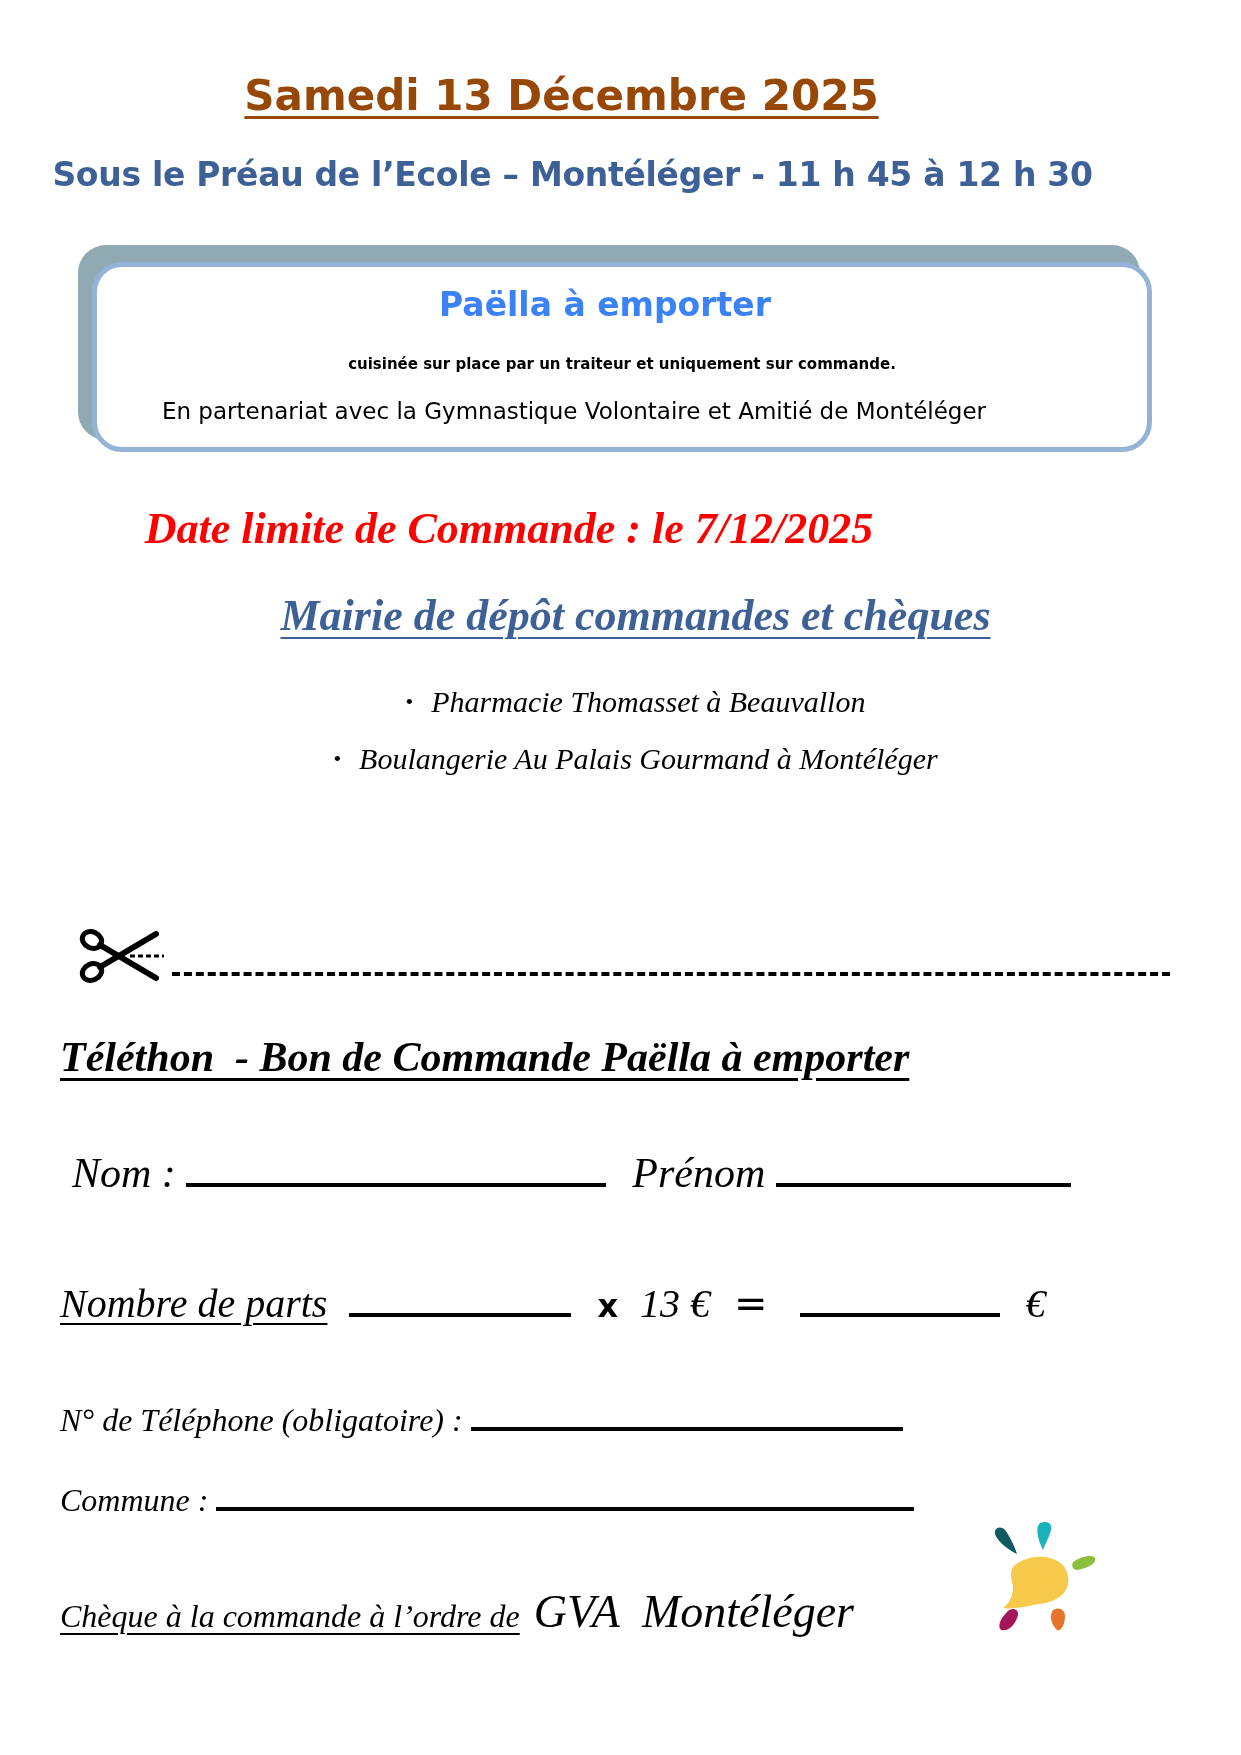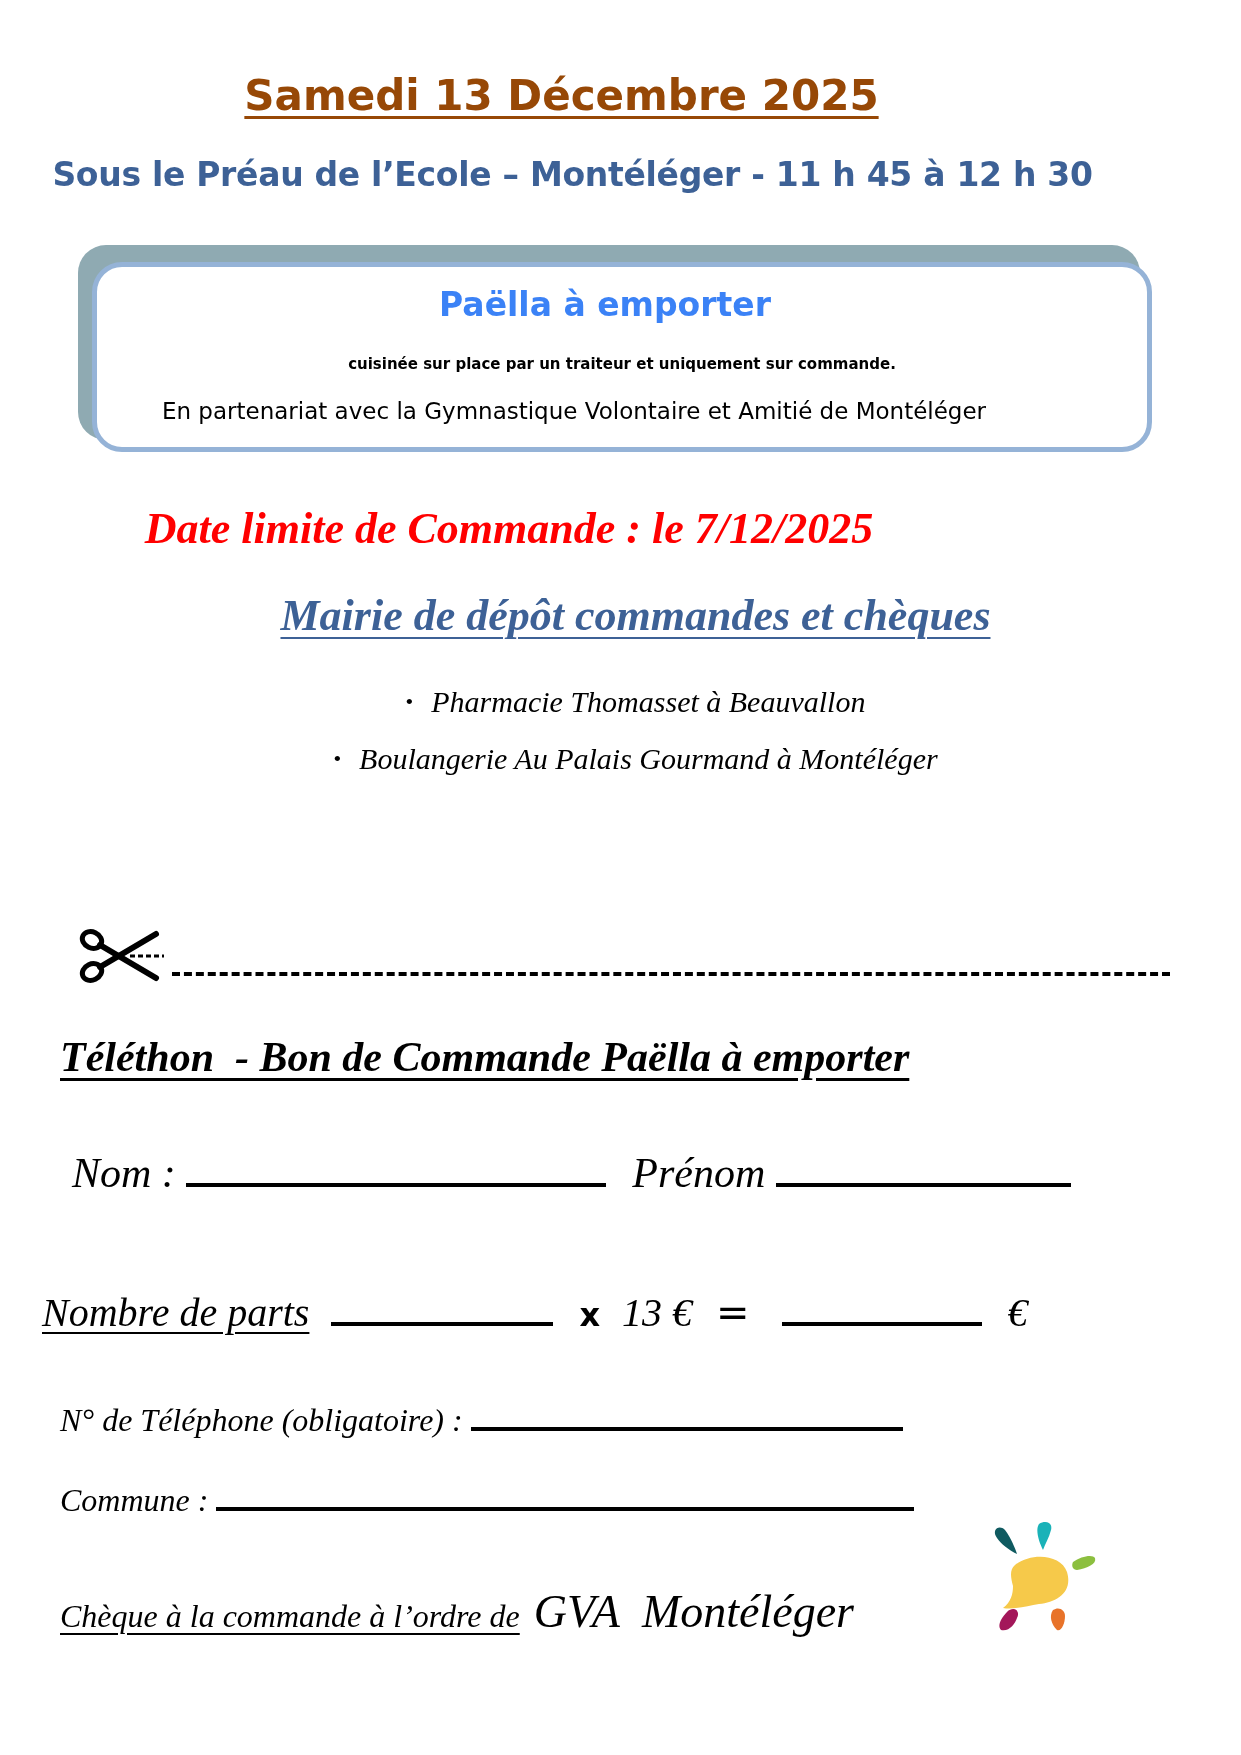--- a/index.html
+++ b/index.html
@@ -49,21 +49,21 @@
 
   .order-title {
     left: 60px; top: 1032px; font-size: 42px; font-weight: bold; font-style: italic; color: #000; line-height: 50px; white-space: pre;
   }
   .order-title span { text-decoration: underline; text-decoration-thickness: 3px; text-underline-offset: 7px; }
 
   .field-label { font-style: italic; color: #000; white-space: pre; }
   .blank { border-bottom: 4px solid #000; display: inline-block; }
 
   .row-nom { left: 60px; top: 1148px; font-size: 42px; line-height: 50px; margin-left: 12px; }
-  .row-qty { left: 42px; top: 1278px; font-size: 40px; line-height: 68px; }
+  .row-qty { left: 60px; top: 1278px; font-size: 40px; line-height: 50px; }
   .row-tel { left: 60px; top: 1400px; font-size: 32px; line-height: 40px; }
   .row-commune { left: 60px; top: 1480px; font-size: 32px; line-height: 40px; }
   .row-cheque { left: 60px; top: 1588px; font-size: 32px; line-height: 48px; }
 
   .underline-label { text-decoration: underline; text-decoration-thickness: 2px; text-underline-offset: 6px; }
   .x-sign { font-family: "DejaVu Sans", "Liberation Sans", sans-serif; font-style: normal; font-weight: bold; font-size: 32px; }
   .eq-sign { font-family: "DejaVu Sans", "Liberation Sans", sans-serif; font-style: normal; font-size: 40px; }
   .gva { font-size: 46px; font-style: italic; }
 
   .logo { left: 985px; top: 1520px; width: 125px; height: 115px; }

